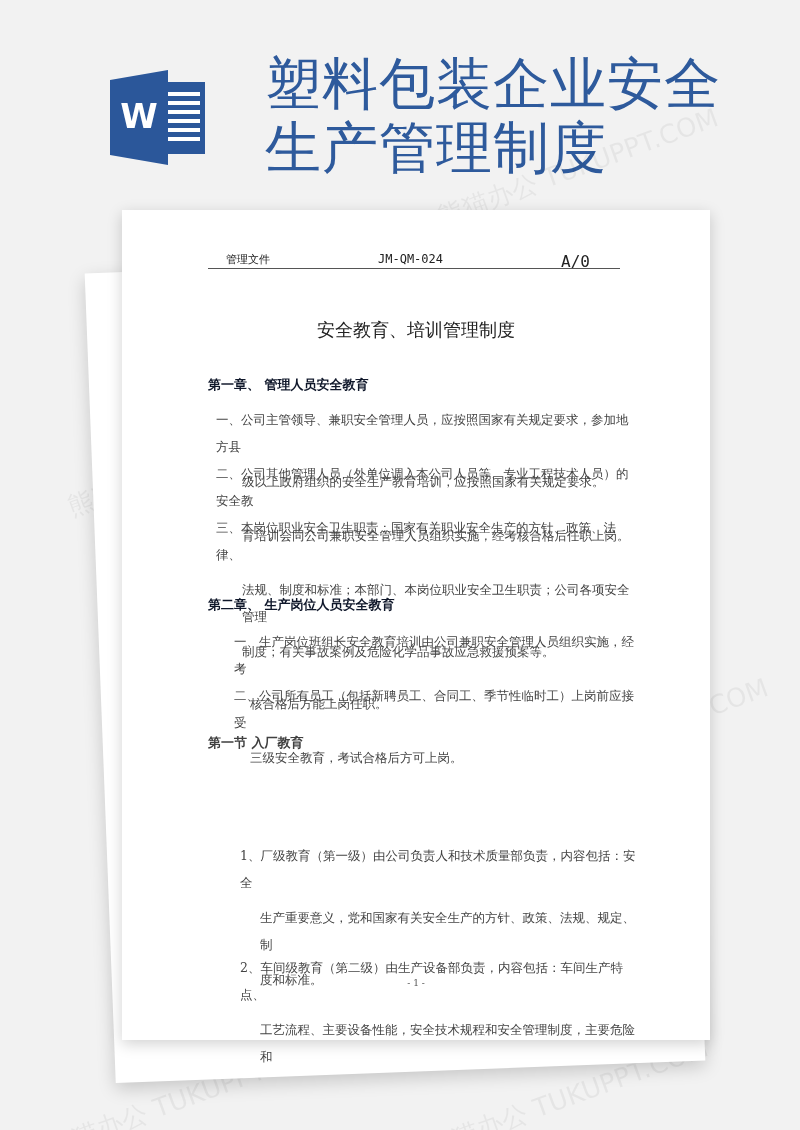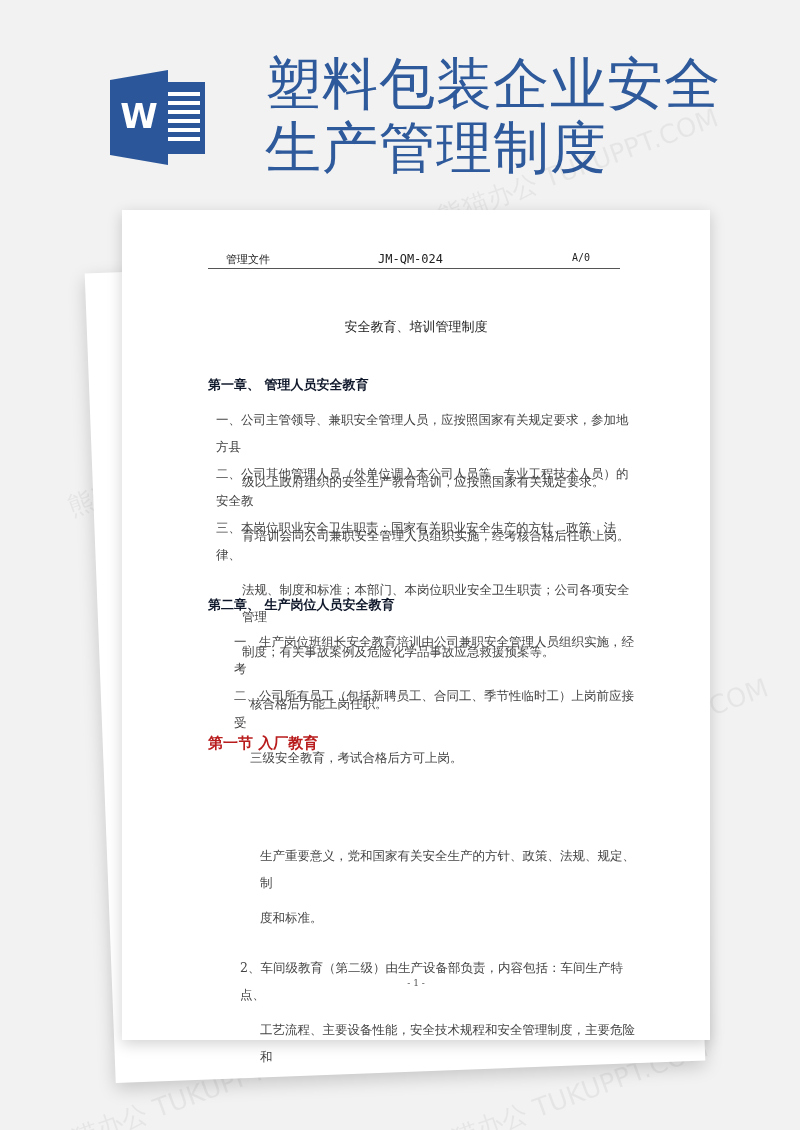--- a/index.html
+++ b/index.html
@@ -31,31 +31,31 @@
     background:#fff; box-shadow:0 4px 14px rgba(0,0,0,0.18);
   }
   .doc-header {
     position:absolute; left:86px; top:44px; width:412px; height:14px;
     border-bottom:1.5px solid #555;
     font-family:"DejaVu Sans", sans-serif; font-size:11px; color:#222;
   }
   .doc-header span { position:absolute; top:-2px; }
   .hdr-left { left:18px; }
   .hdr-mid { left:170px; font-family:"DejaVu Sans Mono", monospace; font-size:12px; }
-  .hdr-right { right:30px; font-family:"DejaVu Sans Mono", monospace; font-size:10px; }
+  .hdr-right { right:30px; font-family:"DejaVu Sans Mono", monospace; font-size:16px; }
   .doc-title {
     position:absolute; left:0; width:588px; top:108px; text-align:center;
-    font-family:"DejaVu Sans", sans-serif; font-size:13px; color:#222;
+    font-family:"DejaVu Sans", sans-serif; font-size:18px; color:#222;
   }
   .block { position:absolute; font-size:12.5px; line-height:27px; color:#444; }
   .chapter {
     position:absolute; font-family:"DejaVu Sans", sans-serif; font-weight:bold;
     font-size:13px; color:#0f172a;
   }
-  .section { position:absolute; font-weight:bold; font-size:15px; color:#b91c1c; }
+  .section { position:absolute; font-weight:bold; font-size:13px; color:#404040; }
   .page-num { position:absolute; left:0; width:588px; top:768px; text-align:center; font-size:9px; color:#555; }
   p { margin:8px; }
 </style>
 </head>
 <body>
 
 <div class="banner">
   <svg class="word-icon" viewBox="0 0 100 95">
     <rect x="45" y="12" width="50" height="72" fill="#2b579a"></rect>
     <g fill="#fff">
@@ -116,20 +116,21 @@
   </div>
   <div class="block" style="left:104px;top:464px;width:420px;">
     <p>二、公司所有员工（包括新聘员工、合同工、季节性临时工）上岗前应接受</p>
     <p style="padding-left:16px">三级安全教育，考试合格后方可上岗。</p>
   </div>
 
   <div class="section" style="left:86px;top:524px;">第一节 入厂教育</div>
 
 
   <div class="block" style="left:110px;top:624px;width:420px;">
+    <p>1、厂级教育（第一级）由公司负责人和技术质量部负责，内容包括：安全</p>
     <p style="padding-left:20px">生产重要意义，党和国家有关安全生产的方针、政策、法规、规定、制</p>
     <p style="padding-left:20px">度和标准。</p>
   </div>
   <div class="block" style="left:110px;top:736px;width:420px;">
     <p>2、车间级教育（第二级）由生产设备部负责，内容包括：车间生产特点、</p>
     <p style="padding-left:20px">工艺流程、主要设备性能，安全技术规程和安全管理制度，主要危险和</p>
   </div>
 
   <div class="page-num">- 1 -</div>
 </div>

